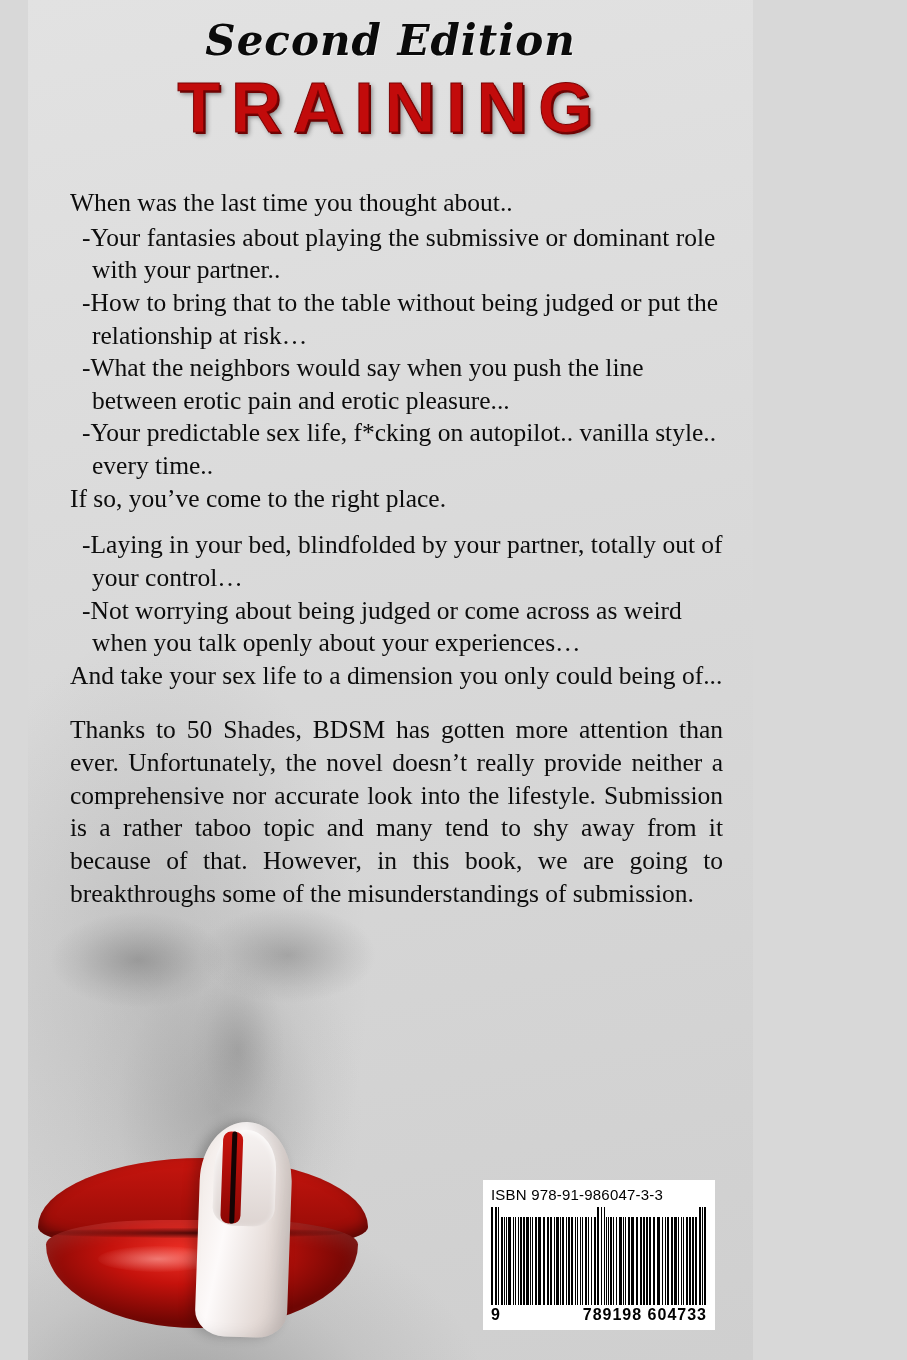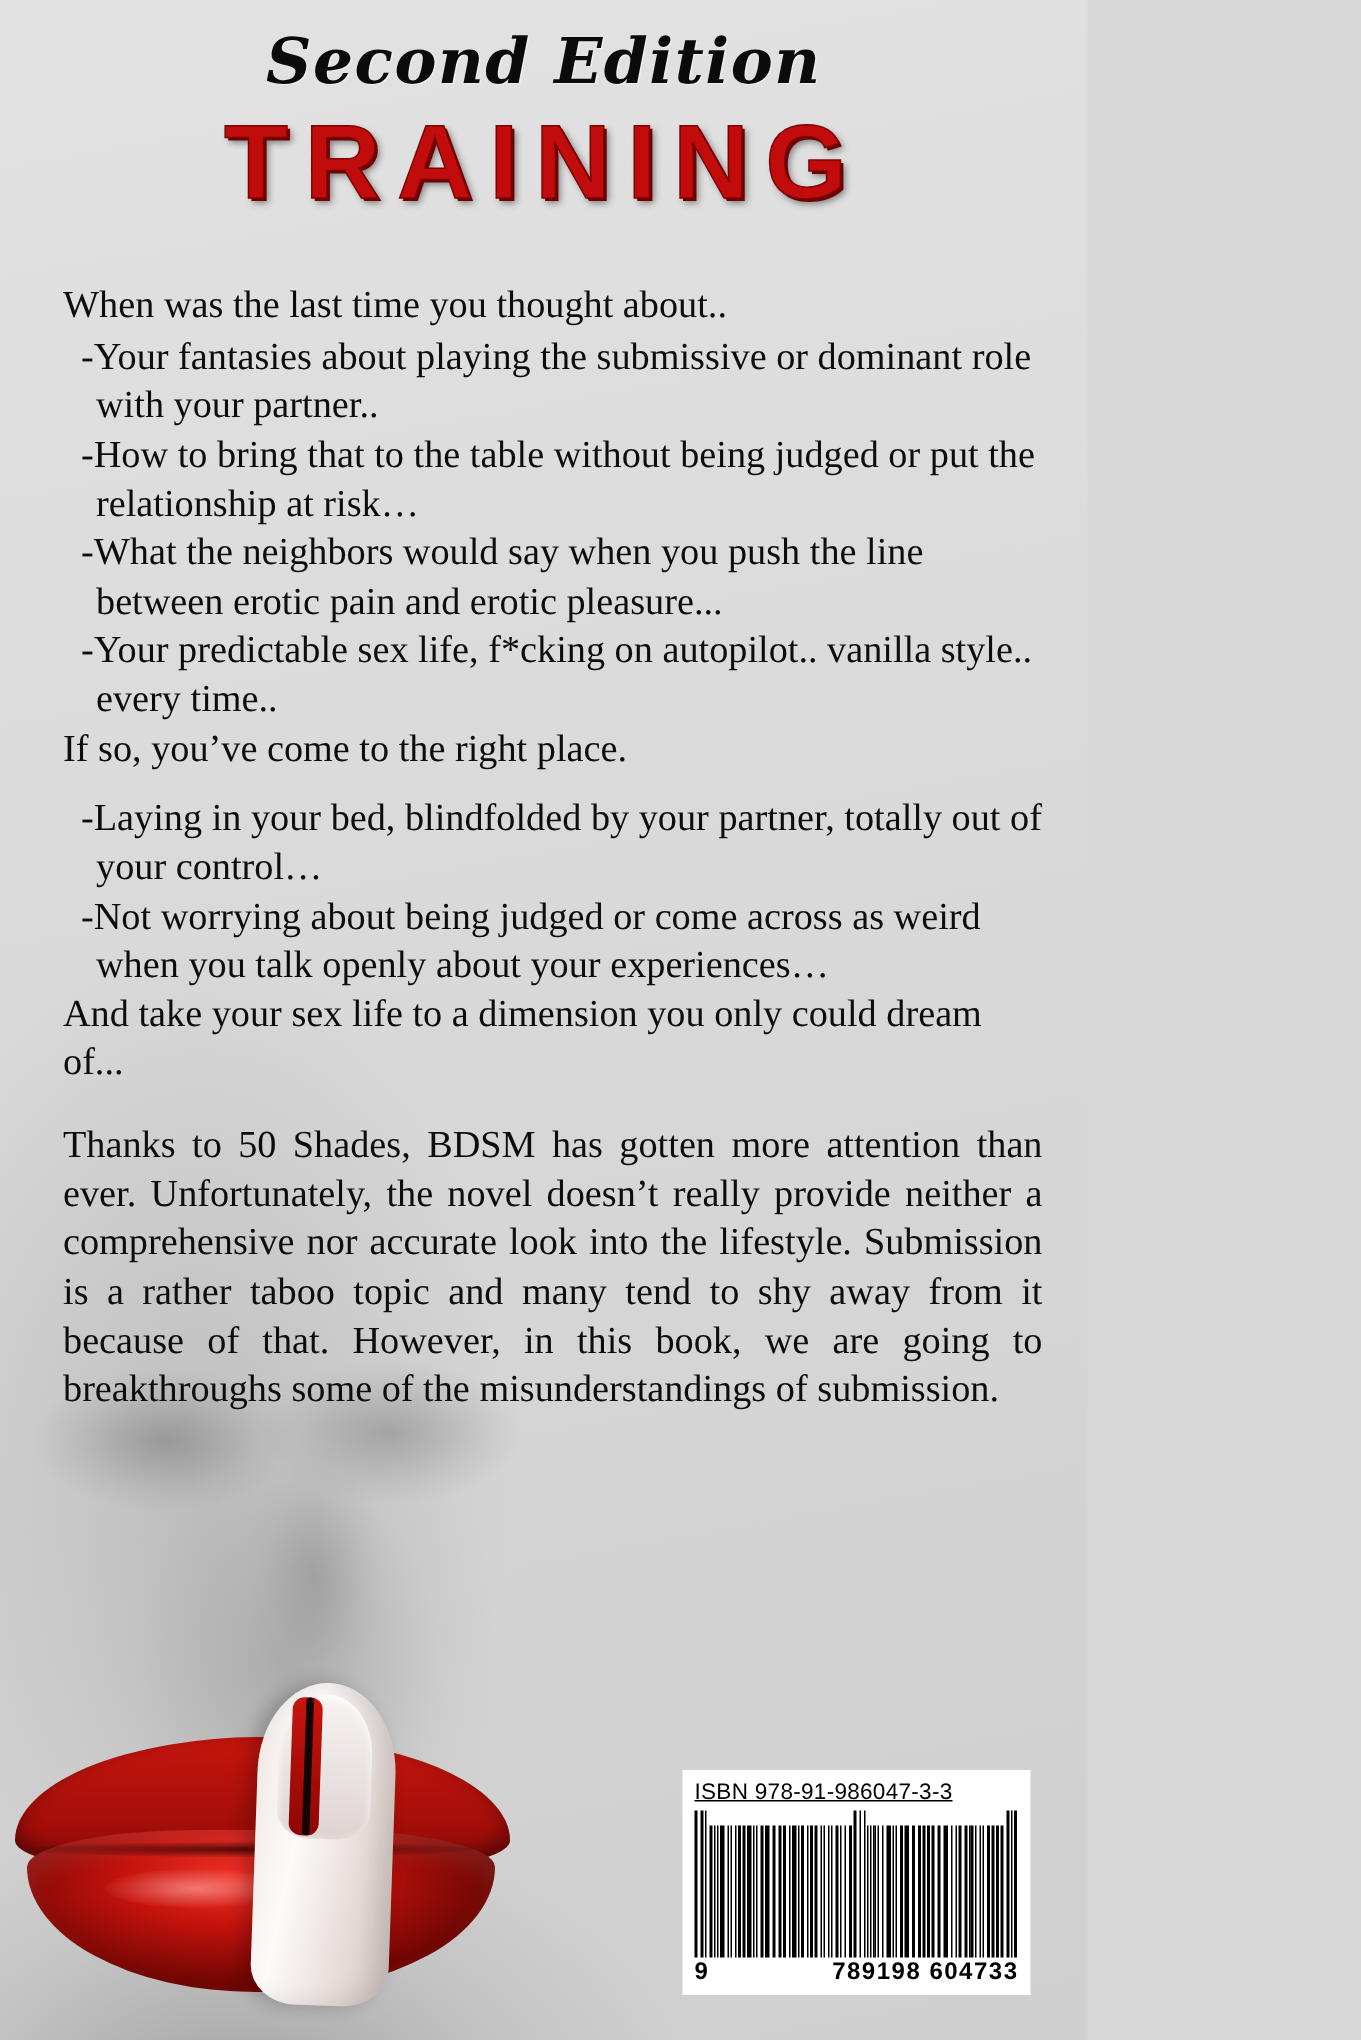--- a/index.html
+++ b/index.html
@@ -16,20 +16,21 @@
 
   .cover {
     position: relative;
     width: 725px;
     height: 1360px;
     background:
       radial-gradient(ellipse 420px 300px at 22% 104%, rgba(120,120,120,0.55) 0%, rgba(160,160,160,0.25) 45%, rgba(200,200,200,0) 72%),
       radial-gradient(ellipse 300px 500px at 18% 72%, rgba(150,150,150,0.35) 0%, rgba(200,200,200,0) 70%),
       linear-gradient(170deg, #e2e2e2 0%, #dcdcdc 30%, #d6d6d6 60%, #cfcfcf 100%);
     overflow: hidden;
+    margin-left: 28px;
   }
 
   
   .face-shade {
     position: absolute;
     left: -60px;
     bottom: -40px;
     width: 520px;
     height: 620px;
     background:
@@ -215,21 +216,20 @@
     background: #ffffff;
     padding: 6px 8px 4px 8px;
     box-sizing: border-box;
     font-family: "Liberation Sans", sans-serif;
   }
   .isbn-text {
     font-size: 15px;
     color: #000;
     letter-spacing: 0.2px;
     margin-bottom: 4px;
-    text-decoration: underline;
   }
   .bars {
     display: flex;
     align-items: flex-end;
     height: 98px;
     gap: 0;
   }
   .bars span {
     display: block;
     background: #000;
@@ -269,21 +269,21 @@
 
     <div class="para">If so, you’ve come to the right place.</div>
 
 
     <div class="spacer-sm"></div>
     <ul class="bullets">
       <li>-Laying in your bed, blindfolded by your partner, totally out of your control…</li>
       <li>-Not worrying about being judged or come across as weird when you talk openly about your experiences…</li>
     </ul>
 
-    <div class="para">And take your sex life to a dimension you only could dream of...</div>
+    <div class="para">And take your sex life to a dimension you only could being of...</div>
 
     <div class="para justify">Thanks to 50 Shades, BDSM has gotten more attention than ever. Unfortunately, the novel doesn’t really provide neither a comprehensive nor accurate look into the lifestyle. Submission is a rather taboo topic and many tend to shy away from it because of that. However, in this book, we are going to breakthroughs some of the misunderstandings of submission.</div>
   </div>
 
   <div class="lips">
     <div class="lip-upper"></div>
     <div class="lip-lower"></div>
     <div class="lip-line"></div>
     <div class="lip-gloss"></div>
     <div class="finger">

